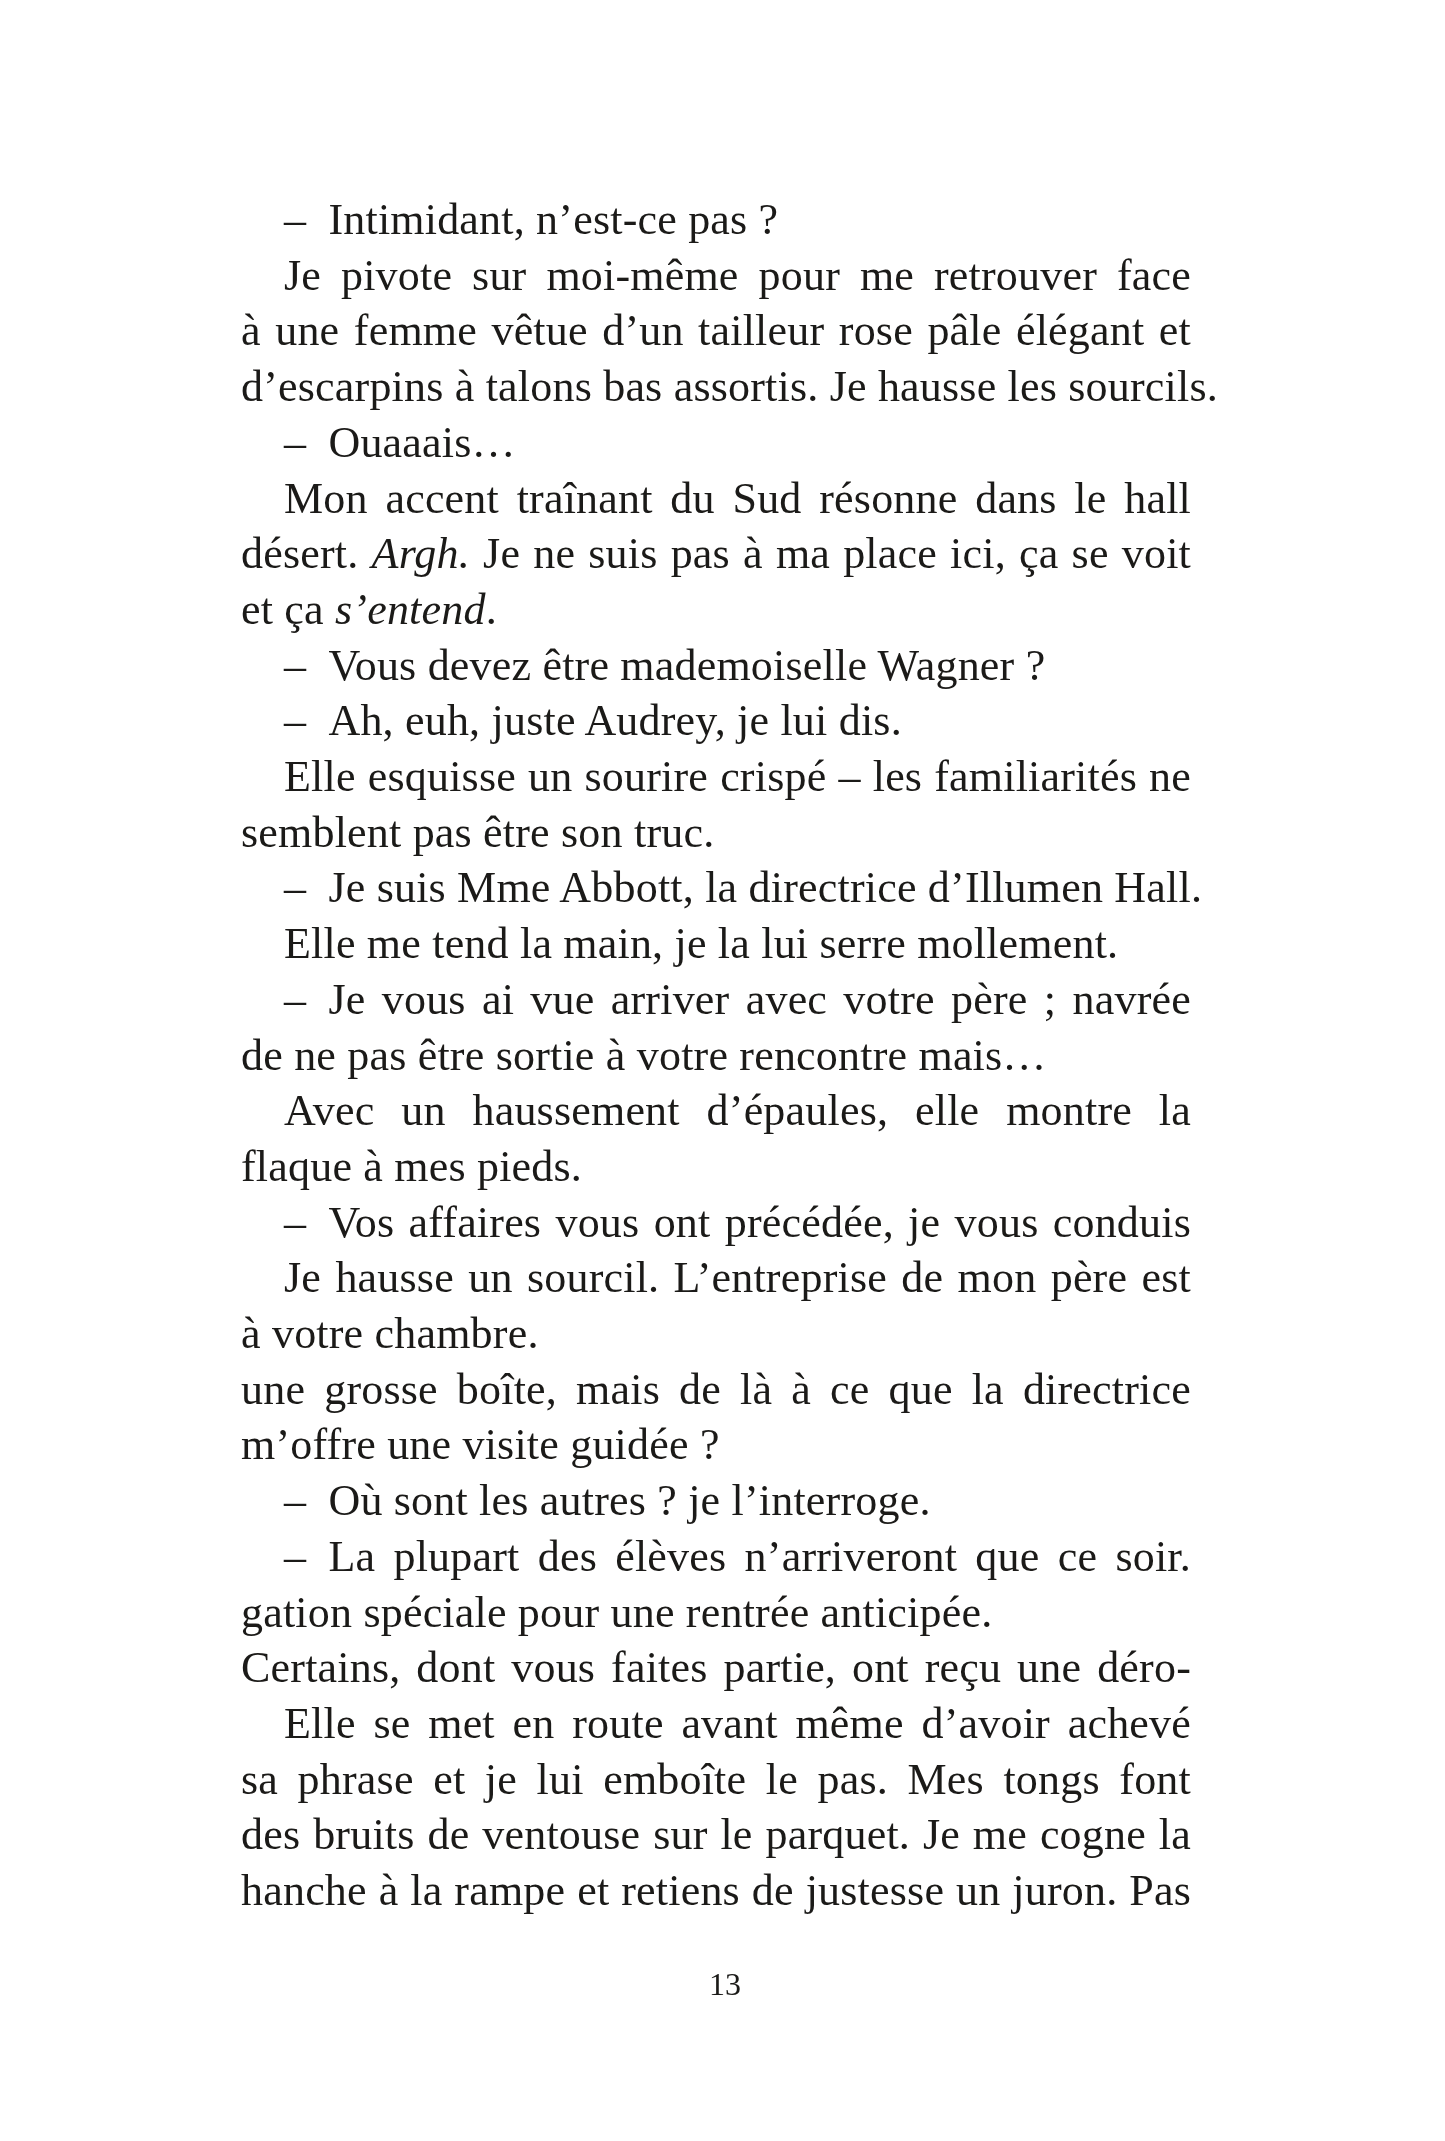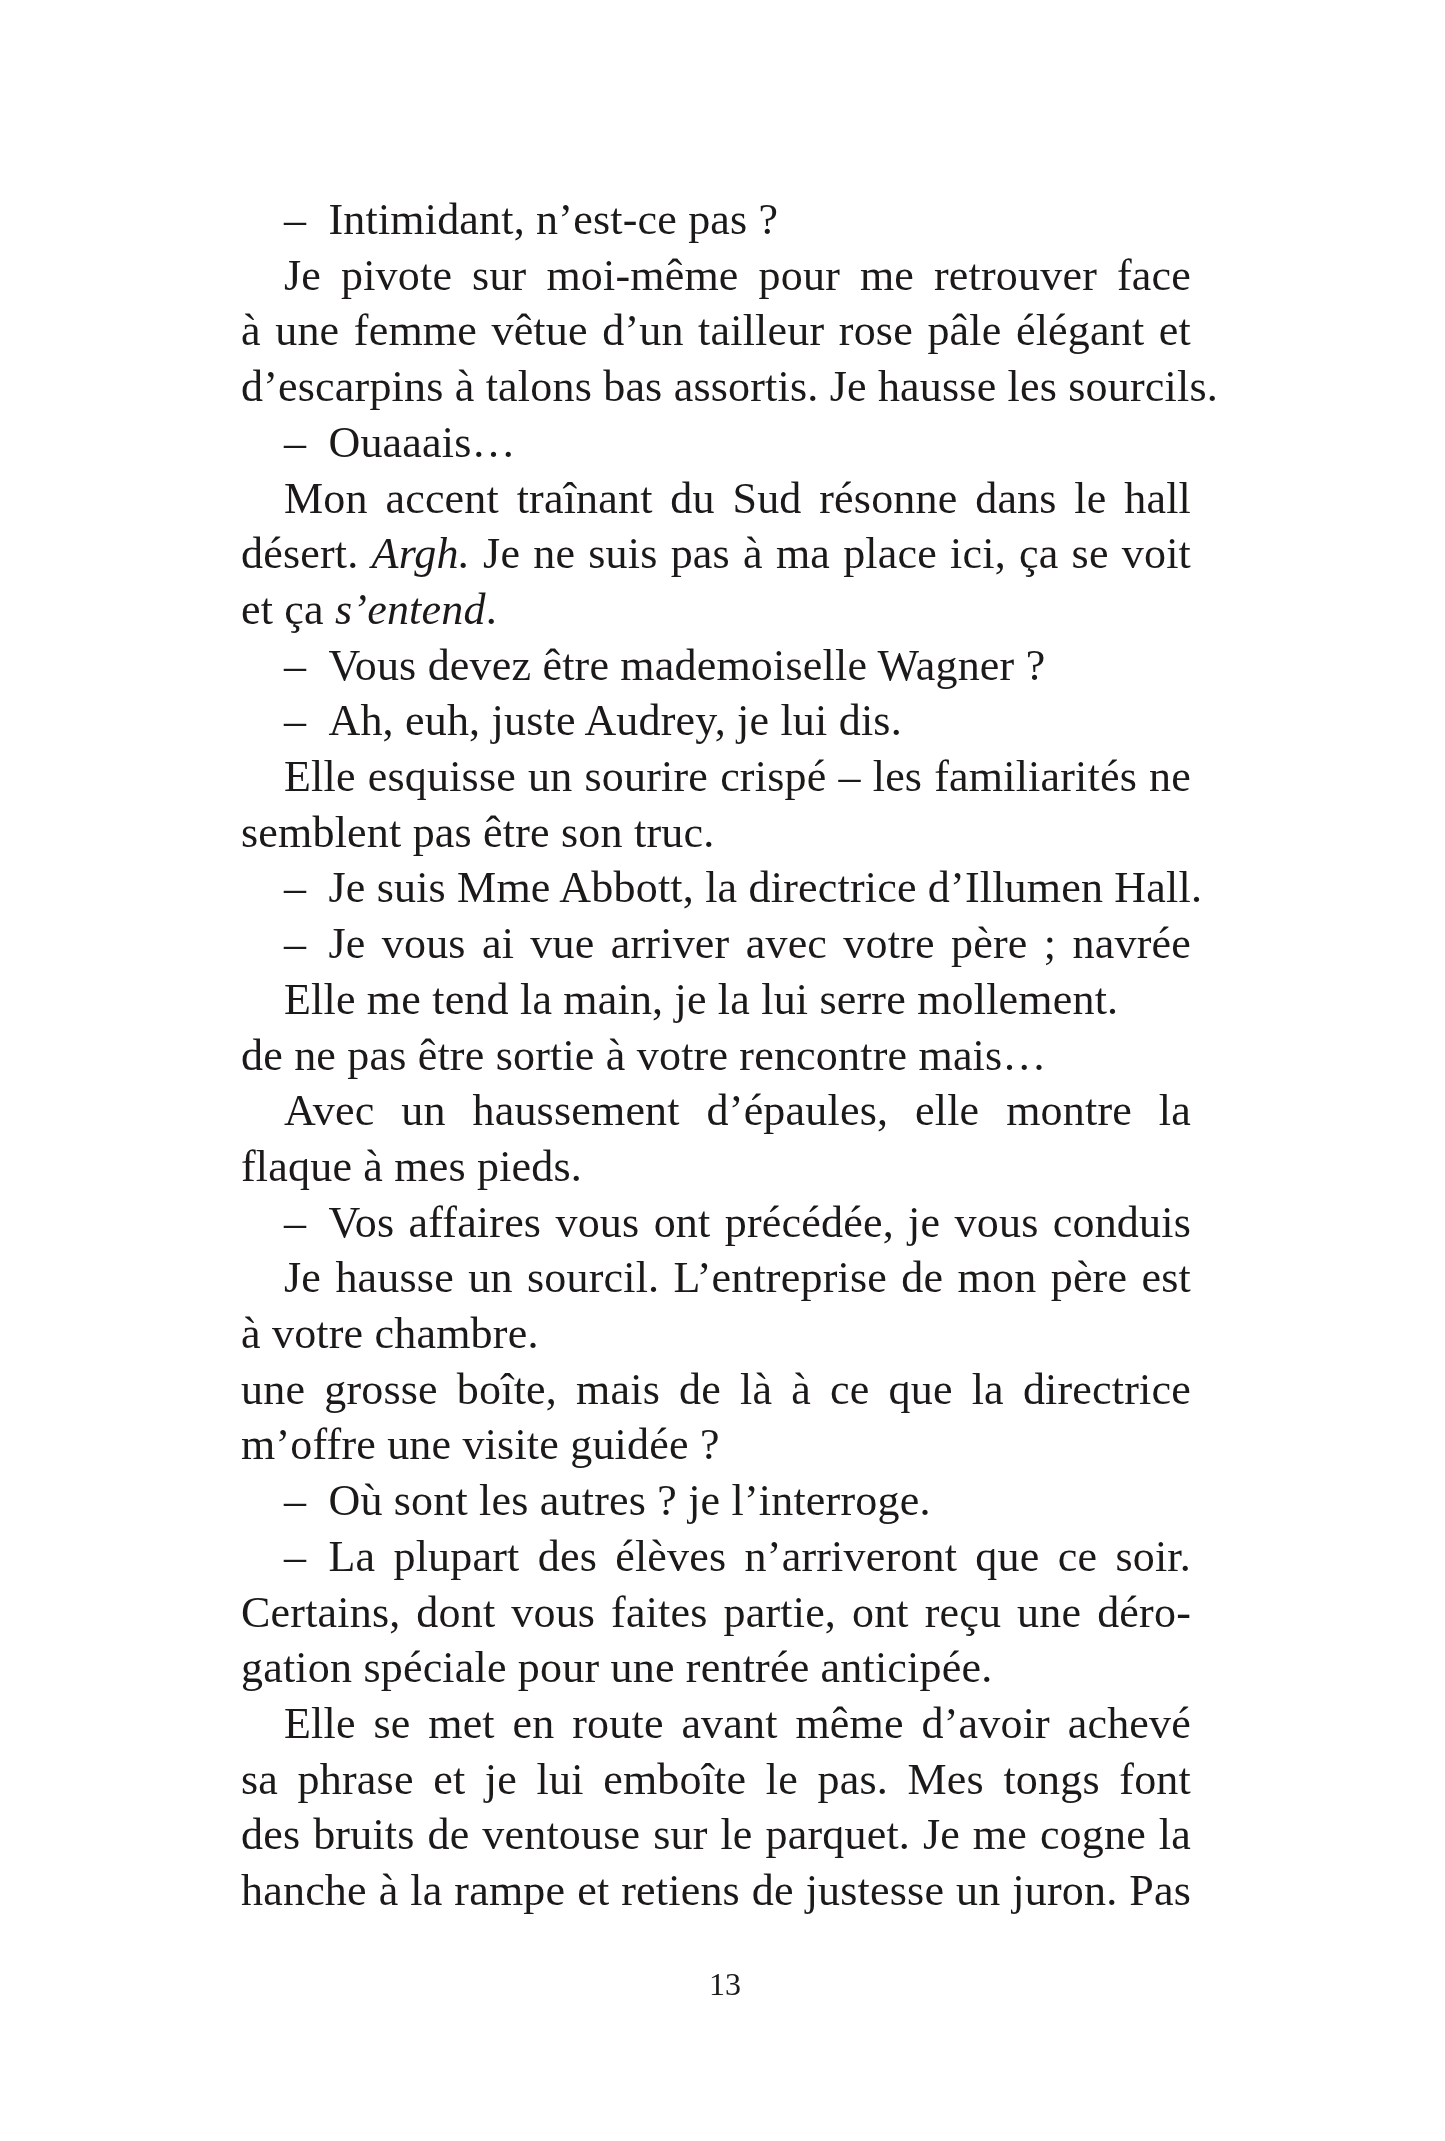--- a/index.html
+++ b/index.html
@@ -62,33 +62,33 @@
       <div class="line"><span>d’escarpins à talons bas assortis. Je hausse les sourcils.</span></div>
       <div class="line indent"><span>– Ouaaais…</span></div>
       <div class="line indent just"><span>Mon accent traînant du Sud résonne dans le hall</span></div>
       <div class="line just"><span>désert. </span><span class="it">Argh.</span><span> Je ne suis pas à ma place ici, ça se voit</span></div>
       <div class="line"><span>et ça </span><span class="it">s’entend</span><span>.</span></div>
       <div class="line indent"><span>– Vous devez être mademoiselle Wagner&nbsp;?</span></div>
       <div class="line indent"><span>– Ah, euh, juste Audrey, je lui dis.</span></div>
       <div class="line indent just"><span>Elle esquisse un sourire crispé – les familiarités ne</span></div>
       <div class="line"><span>semblent pas être son truc.</span></div>
       <div class="line indent"><span>– Je suis Mme Abbott, la directrice d’Illumen Hall.</span></div>
+      <div class="line indent"><span>Elle me tend la main, je la lui serre mollement.</span></div>
       <div class="line indent just"><span>– Je vous ai vue arriver avec votre père&nbsp;; navrée</span></div>
-      <div class="line indent"><span>Elle me tend la main, je la lui serre mollement.</span></div>
       <div class="line"><span>de ne pas être sortie à votre rencontre mais…</span></div>
       <div class="line indent just"><span>Avec un haussement d’épaules, elle montre la</span></div>
       <div class="line"><span>flaque à mes pieds.</span></div>
       <div class="line indent just"><span>– Vos affaires vous ont précédée, je vous conduis</span></div>
       <div class="line indent just"><span>Je hausse un sourcil. L’entreprise de mon père est</span></div>
       <div class="line"><span>à votre chambre.</span></div>
       <div class="line just"><span>une grosse boîte, mais de là à ce que la directrice</span></div>
       <div class="line"><span>m’offre une visite guidée&nbsp;?</span></div>
       <div class="line indent"><span>– Où sont les autres&nbsp;? je l’interroge.</span></div>
       <div class="line indent just"><span>– La plupart des élèves n’arriveront que ce soir.</span></div>
+      <div class="line"><span>gation spéciale pour une rentrée anticipée.</span></div>
       <div class="line just"><span>Certains, dont vous faites partie, ont reçu une déro-</span></div>
-      <div class="line"><span>gation spéciale pour une rentrée anticipée.</span></div>
       <div class="line indent just"><span>Elle se met en route avant même d’avoir achevé</span></div>
       <div class="line just"><span>sa phrase et je lui emboîte le pas. Mes tongs font</span></div>
       <div class="line just"><span>des bruits de ventouse sur le parquet. Je me cogne la</span></div>
       <div class="line just"><span>hanche à la rampe et retiens de justesse un juron. Pas</span></div>
     </div>
   <div class="page-number">13</div>
 </div>
 
 </body></html>

